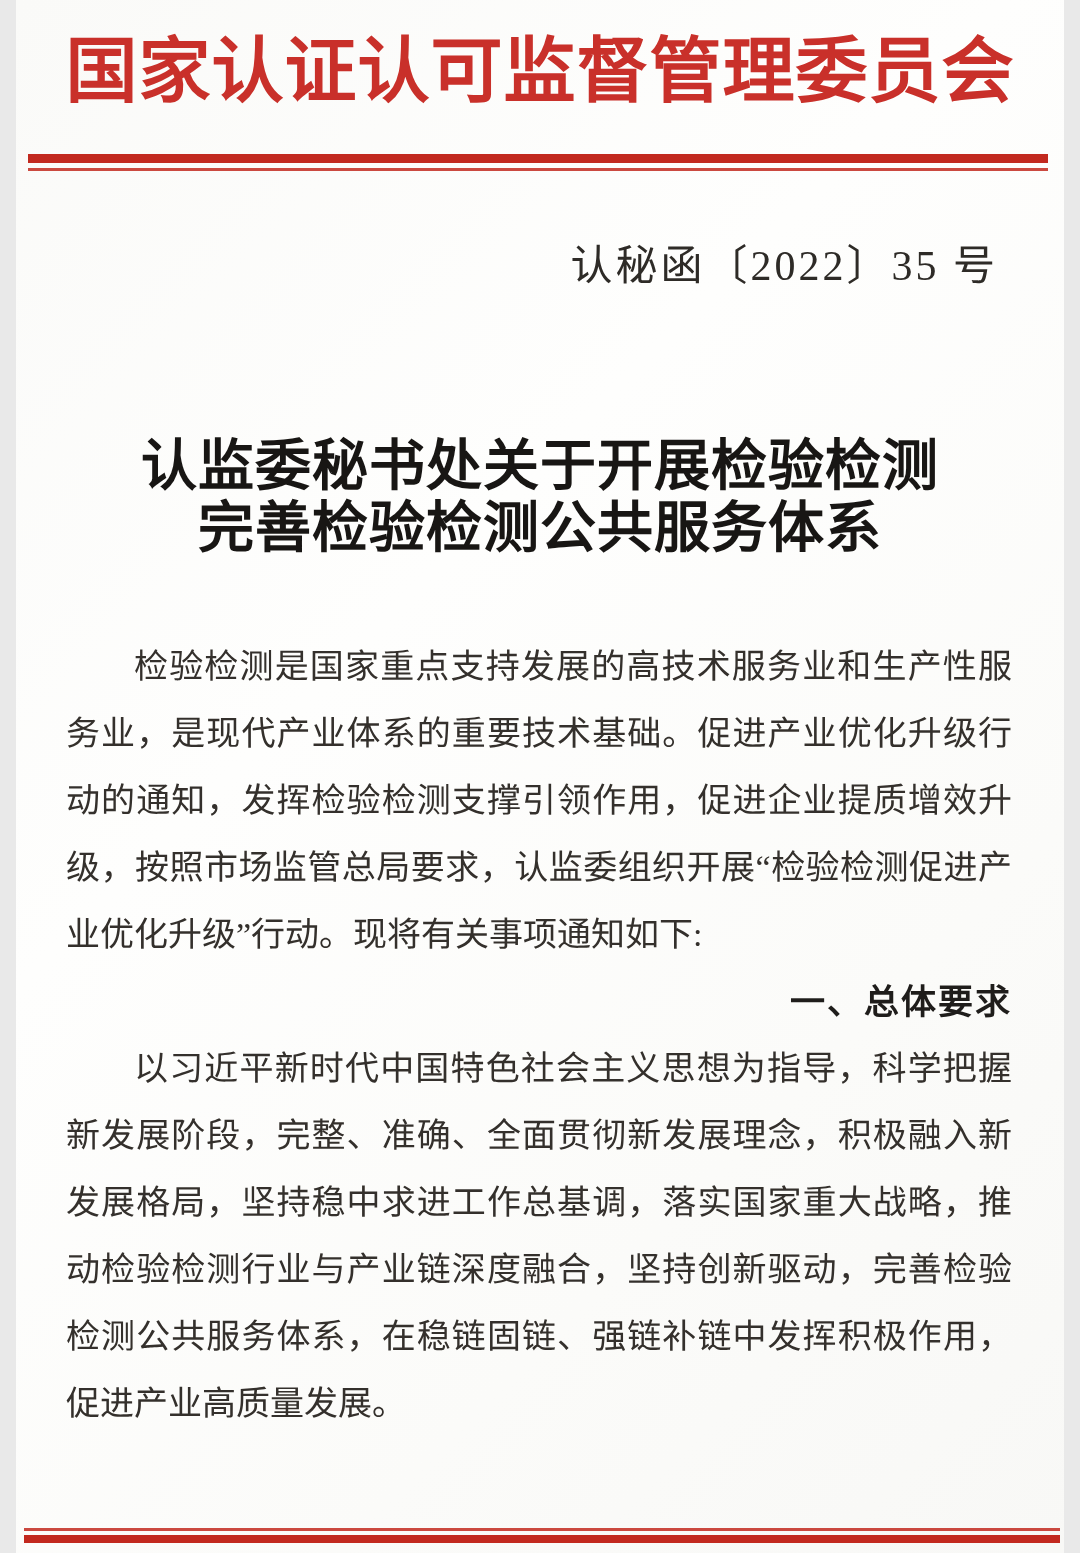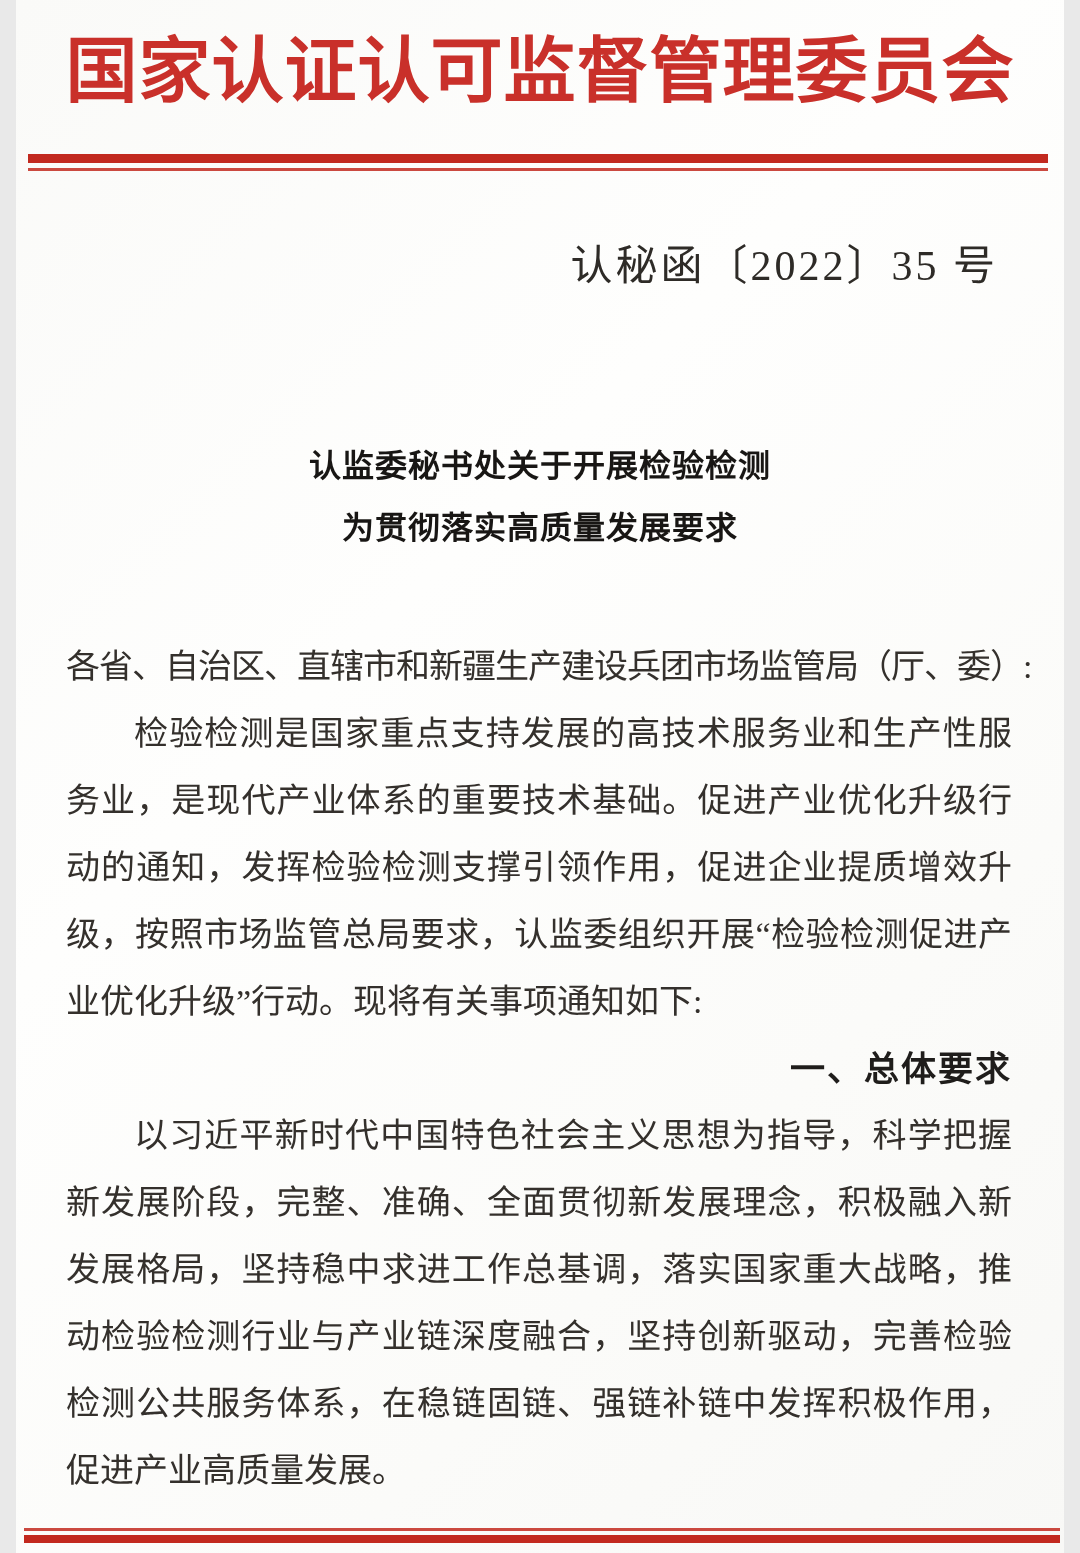--- a/index.html
+++ b/index.html
@@ -39,21 +39,21 @@
     text-align:right;
     font-size:42px;
     line-height:46px;
     letter-spacing:3px;
     color:#2e2b27;
     white-space:nowrap;
   }
   .doc-title{
     margin-top:146px;
     text-align:center;
-    font-size:32px;
+    font-size:56px;
     font-weight:700;
     line-height:62px;
     letter-spacing:1px;
     color:var(--title-ink);
   }
   .body-text{
     margin:74px 52px 0 50px;
     font-size:34px;
     line-height:67px;
     text-align:justify;
@@ -87,25 +87,24 @@
 
   <div class="sep-top">
     <div class="rule-thick"></div>
     <div class="rule-thin"></div>
   </div>
 
   <div class="doc-number">认秘函〔2022〕35 号</div>
 
   <div class="doc-title">
     <div>认监委秘书处关于开展检验检测</div>
-    <div>为贯彻落实高质量发展要求</div>
+    <div>完善检验检测公共服务体系</div>
   </div>
 
   <main class="body-text">
-    <p class="salutation">各省、自治区、直辖市和新疆生产建设兵团市场监管局（厅、委）:</p>
     <p class="para">检验检测是国家重点支持发展的高技术服务业和生产性服务业，是现代产业体系的重要技术基础。促进产业优化升级行动的通知，发挥检验检测支撑引领作用，促进企业提质增效升级，按照市场监管总局要求，认监委组织开展“检验检测促进产业优化升级”行动。现将有关事项通知如下:</p>
     <h2 class="section-heading">一、总体要求</h2>
     <p class="para">以习近平新时代中国特色社会主义思想为指导，科学把握新发展阶段，完整、准确、全面贯彻新发展理念，积极融入新发展格局，坚持稳中求进工作总基调，落实国家重大战略，推动检验检测行业与产业链深度融合，坚持创新驱动，完善检验检测公共服务体系，在稳链固链、强链补链中发挥积极作用，促进产业高质量发展。</p>
   </main>
 
   <footer class="sep-bottom">
     <div class="rule-thin"></div>
     <div class="rule-thick"></div>
   </footer>
 

